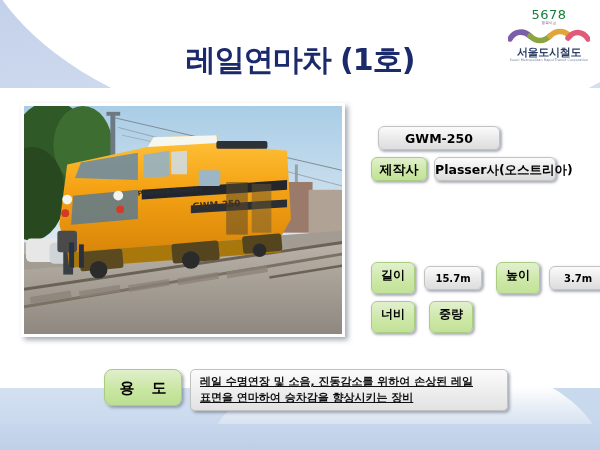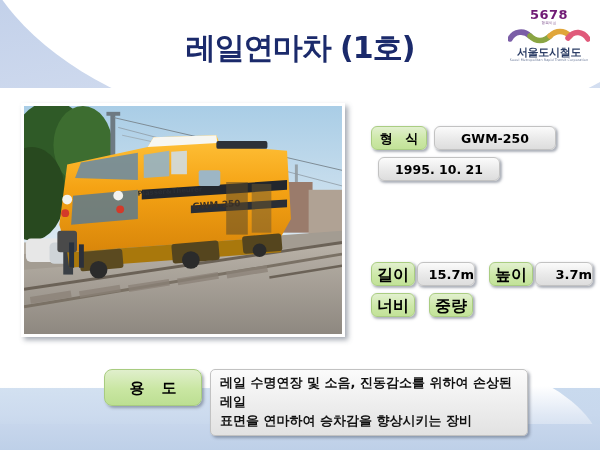--- a/index.html
+++ b/index.html
@@ -45,32 +45,32 @@
     background:linear-gradient(180deg,rgba(255,255,255,0) 0%,rgba(199,214,236,.55) 45%,rgba(190,208,232,.95) 100%);
   }
   
   .glow1{position:absolute;left:470px;top:220px;width:150px;height:150px;border-radius:50%;
     background:radial-gradient(circle,rgba(255,255,255,.75) 0%,rgba(255,255,255,0) 70%);}
   .glow2{position:absolute;left:395px;top:70px;width:210px;height:140px;border-radius:50%;
     background:radial-gradient(circle,rgba(255,255,255,.9) 0%,rgba(255,255,255,0) 72%);}
 
   
   .page-title{
-    position:absolute;left:0;top:28px;width:600px;text-align:center;
+    position:absolute;left:0;top:40px;width:600px;text-align:center;
     font-size:30px;font-weight:bold;color:#1b2a6b;letter-spacing:-1px;
     text-shadow:
       -1.6px -1.6px 0 #fff, 1.6px -1.6px 0 #fff,
       -1.6px  1.6px 0 #fff, 1.6px  1.6px 0 #fff,
        0 0 6px #ffffff, 0 0 10px #ffffff;
     z-index:6;
   }
 
   
   .logo{position:absolute;left:508px;top:8px;width:82px;height:54px;z-index:7;text-align:center;}
-  .logo-num{font-size:13px;font-weight:bold;color:#701a75;line-height:1;letter-spacing:.5px;}
+  .logo-num{font-size:13px;font-weight:normal;color:#15803d;line-height:1;letter-spacing:.5px;}
   .logo-sub{font-size:3.6px;color:#7a4a8a;letter-spacing:.2px;line-height:1.1;margin-top:1px;}
   .logo-wave{width:82px;height:18px;display:block;margin-top:1px;}
   .logo-name{font-size:11px;font-weight:bold;color:#2c3e66;line-height:1;margin-top:2px;letter-spacing:-.3px;}
   .logo-eng{font-size:3.3px;color:#6b7a99;line-height:1.1;margin-top:1.5px;letter-spacing:.1px;}
 
   
   .photo{
     position:absolute;left:21px;top:103px;width:324px;height:234px;
     border:3px solid #ffffff;box-sizing:border-box;
     box-shadow:3px 3px 5px rgba(60,70,90,.45);
@@ -96,50 +96,50 @@
   .chip-value{
     width:122px;margin-left:7px;
     background:linear-gradient(180deg,#fbfbfb 0%,#e9e9e9 55%,#dddddd 100%);
     border:1px solid #c2c2c2;font-size:12.5px;
   }
 
   
   .dims{position:absolute;left:371px;top:262px;z-index:6;}
   .dim-row{display:flex;align-items:center;margin-bottom:7px;}
   .dim-lab{
-    width:44px;height:24px;line-height:24px;border-radius:6px;text-align:center;
-    font-size:16px;font-weight:bold;color:#000;
+    width:44px;height:32px;line-height:24px;border-radius:6px;text-align:center;
+    font-size:12px;font-weight:bold;color:#000;
     background:linear-gradient(180deg,#e2f0cf 0%,#cde8a8 55%,#c2e298 100%);
     border:1px solid #aacd82;box-shadow:1.5px 1.5px 2.5px rgba(70,80,100,.45);
     box-sizing:border-box;
   }
   .dim-val{
-    width:58px;height:24px;line-height:24px;border-radius:6px;text-align:right;
-    font-size:13px;font-weight:bold;color:#000;margin-left:2px;
+    width:58px;height:24px;line-height:24px;border-radius:6px;text-align:center;
+    font-size:10px;font-weight:bold;color:#000;margin-left:9px;
     background:linear-gradient(180deg,#fbfbfb 0%,#e9e9e9 55%,#dddddd 100%);
     border:1px solid #c2c2c2;box-shadow:1.5px 1.5px 2.5px rgba(70,80,100,.45);
     box-sizing:border-box;
   }
   .dim-gap{width:14px;}
 
   
   .usage{position:absolute;left:104px;top:369px;display:flex;align-items:flex-start;z-index:6;}
   .usage-lab{
-    width:98px;height:37px;line-height:37px;border-radius:8px;text-align:center;
+    width:78px;height:37px;line-height:37px;border-radius:8px;text-align:center;
     font-size:15px;font-weight:bold;color:#000;letter-spacing:6px;text-indent:6px;
     background:linear-gradient(180deg,#e0efcc 0%,#c9e6a2 55%,#bcdf92 100%);
     border:1px solid #a8cc80;box-shadow:2px 2px 3px rgba(70,80,100,.45);
     box-sizing:border-box;
   }
   .usage-txt{
     margin-left:8px;width:318px;min-height:37px;border-radius:5px;
     background:linear-gradient(180deg,#fbfbfb 0%,#ececec 60%,#e2e2e2 100%);
     border:1px solid #c2c2c2;box-shadow:2px 2px 3px rgba(70,80,100,.45);
     box-sizing:border-box;padding:4px 0 4px 9px;
-    font-size:13px;font-weight:bold;color:#111;line-height:1.45;white-space:pre-line;
+    font-size:11px;font-weight:bold;color:#111;line-height:1.45;white-space:pre-line;text-decoration:underline;
   }
 </style>
 </head>
 <body>
 
 <div class="bg-layer">
   <div class="swoosh-a"></div>
   <div class="swoosh-b"></div>
   <div class="body-plate"></div>
   <div class="hdr-dome"></div>
@@ -258,27 +258,29 @@
     <rect x="34" y="128" width="20" height="22" rx="3" fill="#4a4a4a"></rect>
 
     <rect x="46" y="140" width="5" height="26" fill="#27313f"></rect>
     <rect x="56" y="142" width="5" height="24" fill="#2b2f3a"></rect>
   </svg>
 </div>
 
 <div class="spec">
 
   <div class="spec-row">
-    <div class="chip chip-label">형 식</div>
     <div class="chip chip-value">GWM-250</div>
   </div>
 
-
   <div class="spec-row">
-    <div class="chip chip-value">1995. 10. 21</div>
+    <div class="chip chip-label tight">제작사</div>
+    <div class="chip chip-value">Plasser사(오스트리아)</div>
+  </div>
+
+  <div class="spec-row">
   </div>
 
   <div class="spec-row">
   </div>
 </div>
 
 <div class="dims">
   <div class="dim-row">
     <div class="dim-lab">길이</div>
     <div class="dim-val">15.7m</div>

